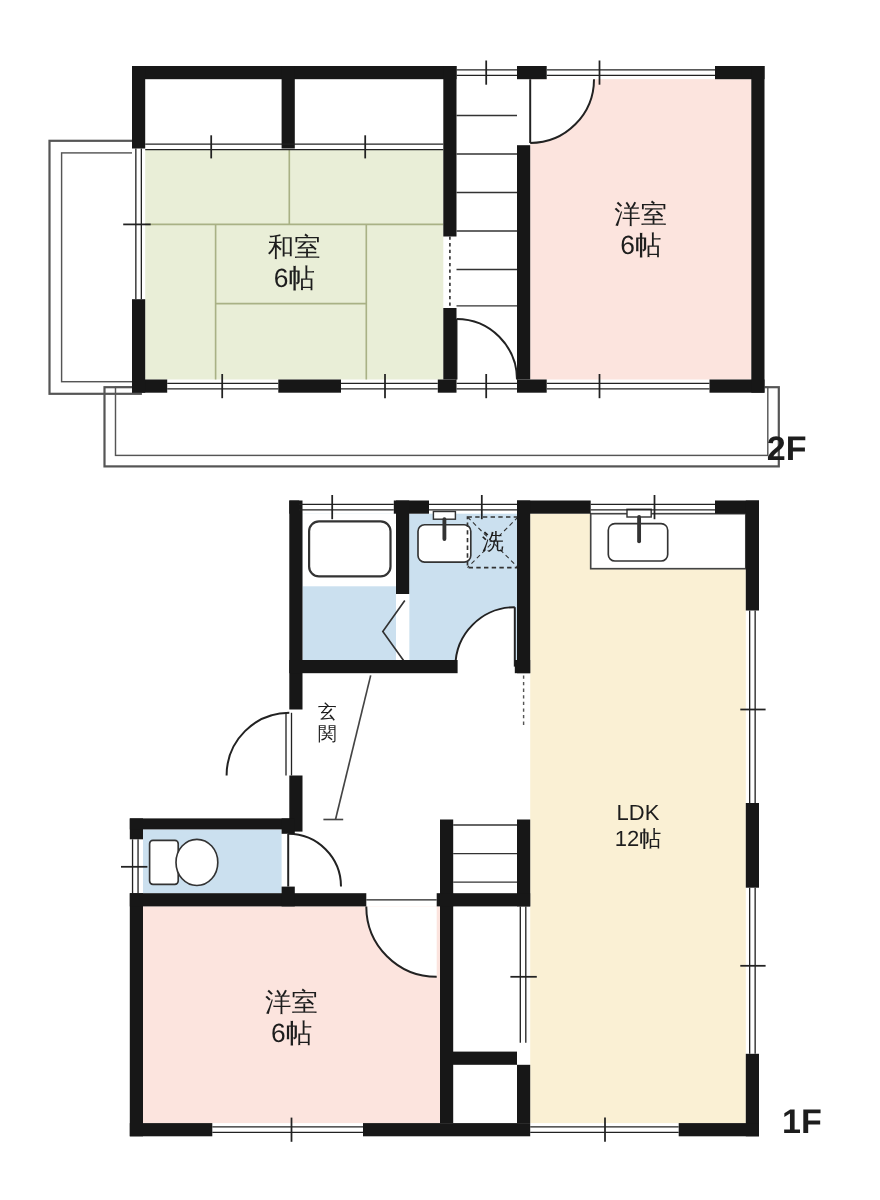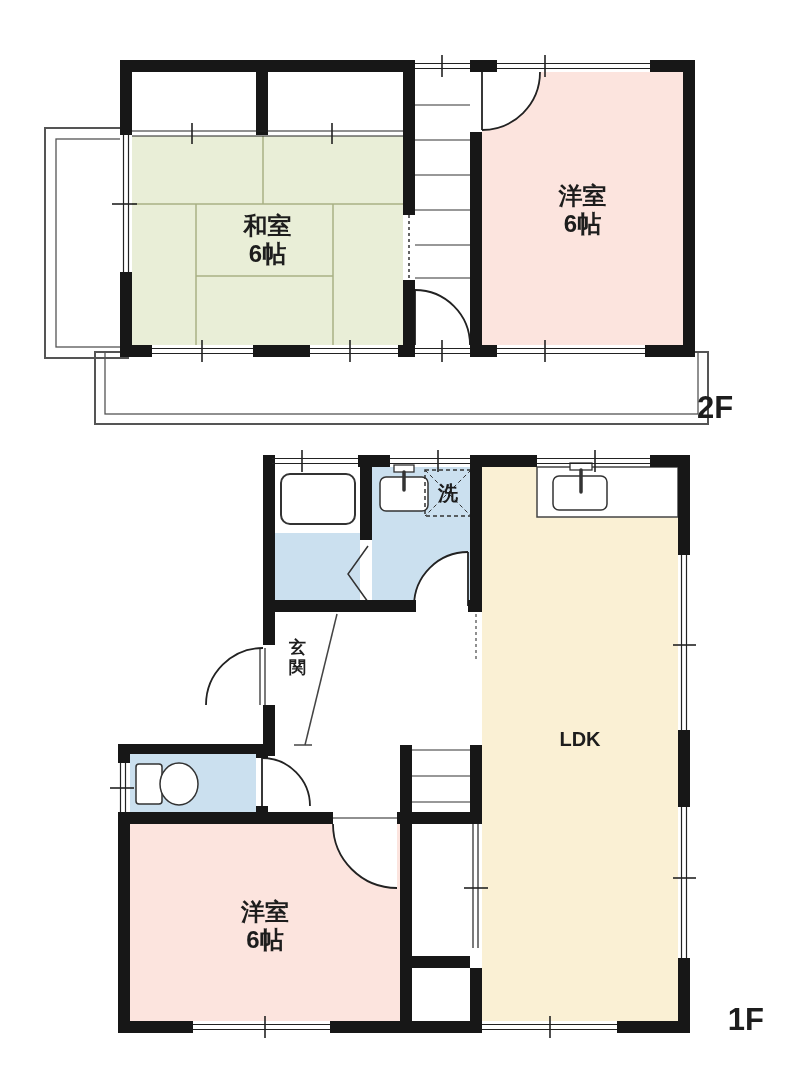--- a/index.html
+++ b/index.html
@@ -1,19 +1,19 @@
 <!DOCTYPE html>
 <html><head>
 <meta charset="utf-8">
 <style>
   html,body{margin:0;padding:0;background:#ffffff;}
   .stage{position:relative;width:800px;height:1091px;background:#fff;
          font-family:"Liberation Sans","DejaVu Sans",sans-serif;overflow:hidden;}
   .stage svg{position:absolute;left:0;top:0;}
-  .label{position:absolute;color:#1d1d1d;text-align:center;font-weight:700;line-height:1.18;}
+  .label{position:absolute;color:#1d1d1d;text-align:center;font-weight:400;line-height:1.18;}
   .room-l{font-size:24px;}
   .ldk-l{font-size:20px;}
   .floor-l{font-size:31px;font-weight:700;}
   .laundry-l{font-size:20px;}
   .vert{word-break:break-all;font-size:17px;line-height:1.15;text-align:right;}
 </style>
 </head>
 <body>
 
 <div class="stage">
@@ -262,21 +262,22 @@
 </div>
 
 <div class="label floor-l" style="left:697px;top:390px;width:70px;text-align:left;">2F</div>
 
 <div class="label laundry-l" style="left:425px;top:482px;width:46px;">洗</div>
 
 <div class="label vert" style="left:278px;top:638px;width:28px;">玄関</div>
 
 <div class="label ldk-l" style="left:482px;top:728px;width:196px;">
   <div>LDK</div>
+  <div>12帖</div>
 </div>
 
 <div class="label room-l" style="left:130px;top:898px;width:270px;">
   <div>洋室</div>
   <div>6帖</div>
 </div>
 
-<div class="label floor-l" style="left:694px;top:1002px;width:70px;text-align:right;">1F</div>
+<div class="label floor-l" style="left:694px;top:1002px;width:70px;text-align:center;">1F</div>
 </div>
 
 </body></html>

